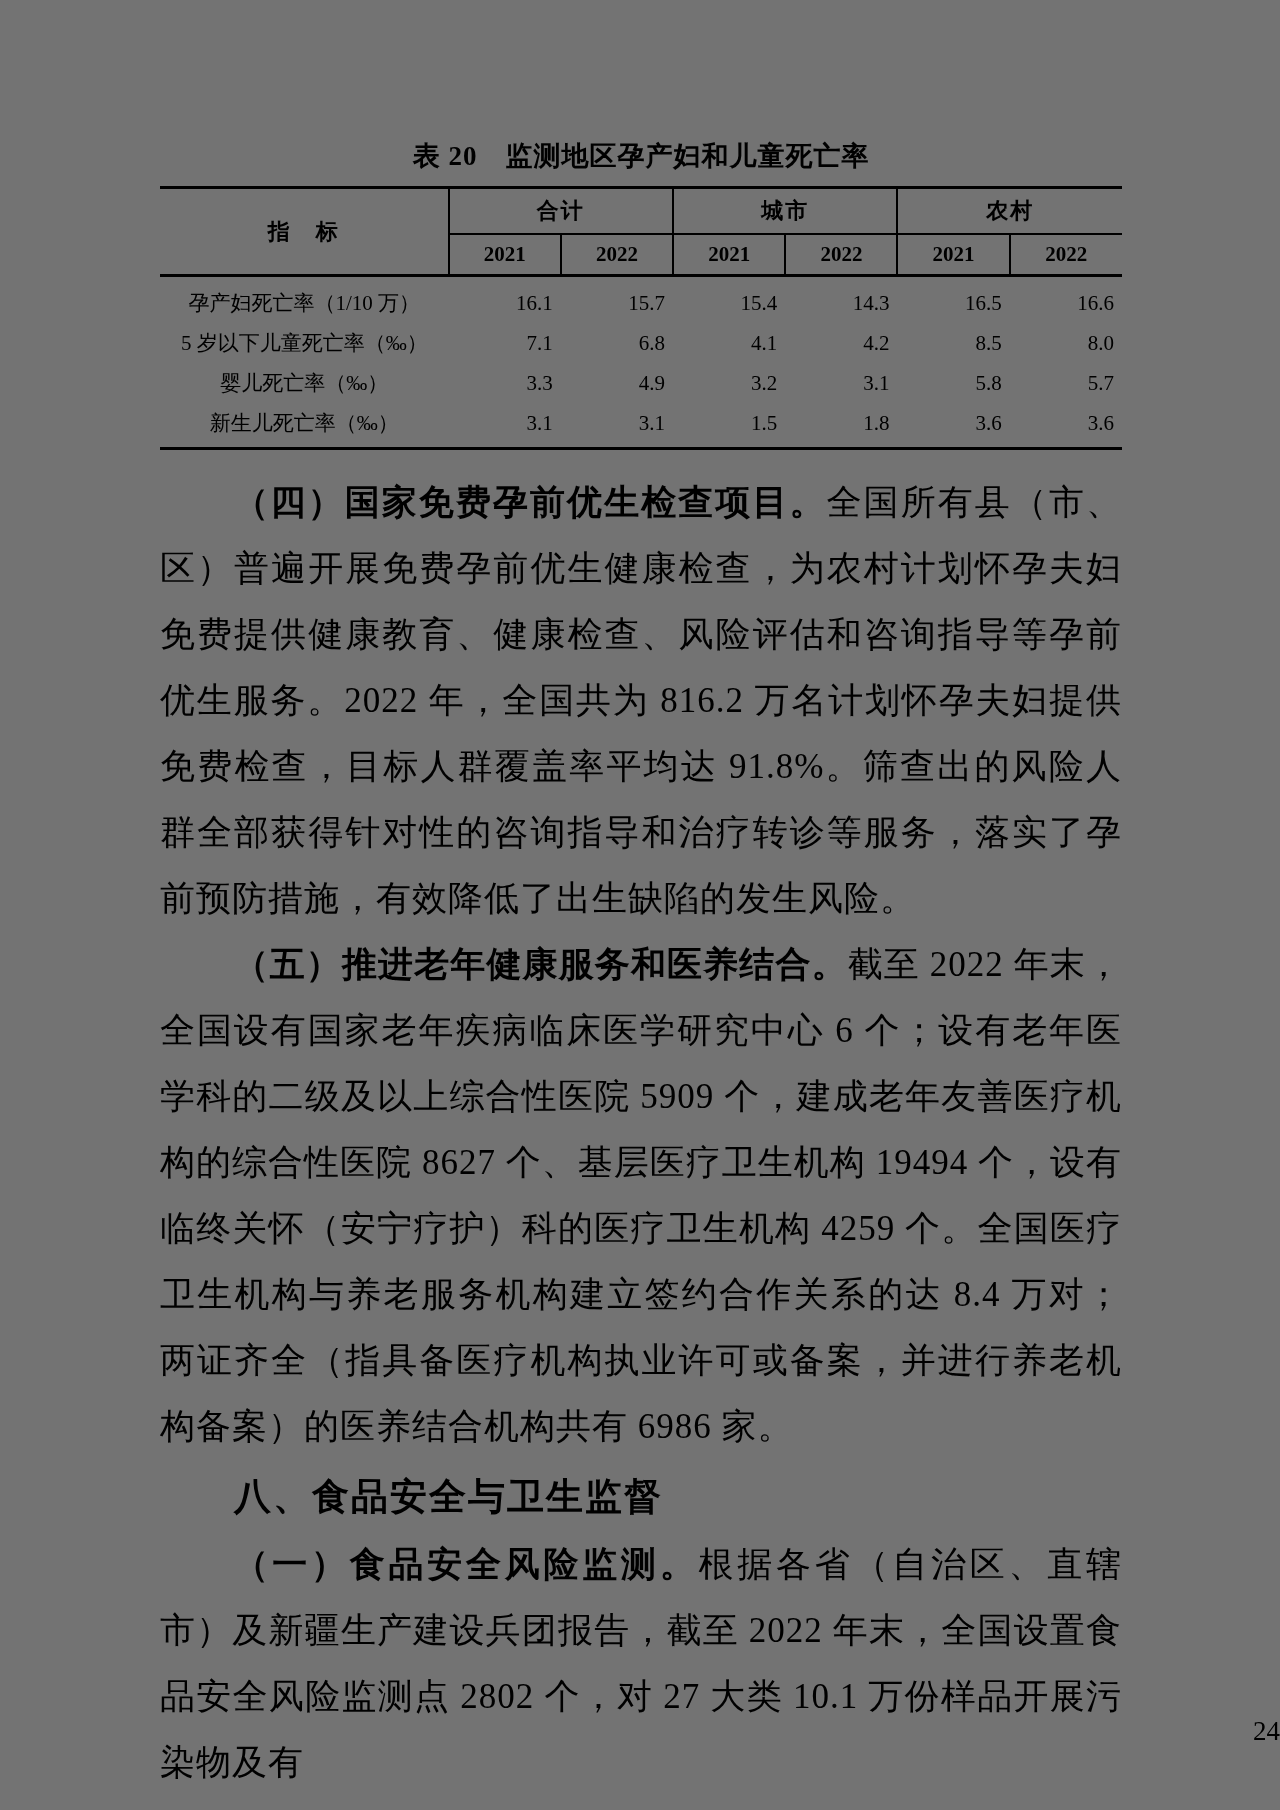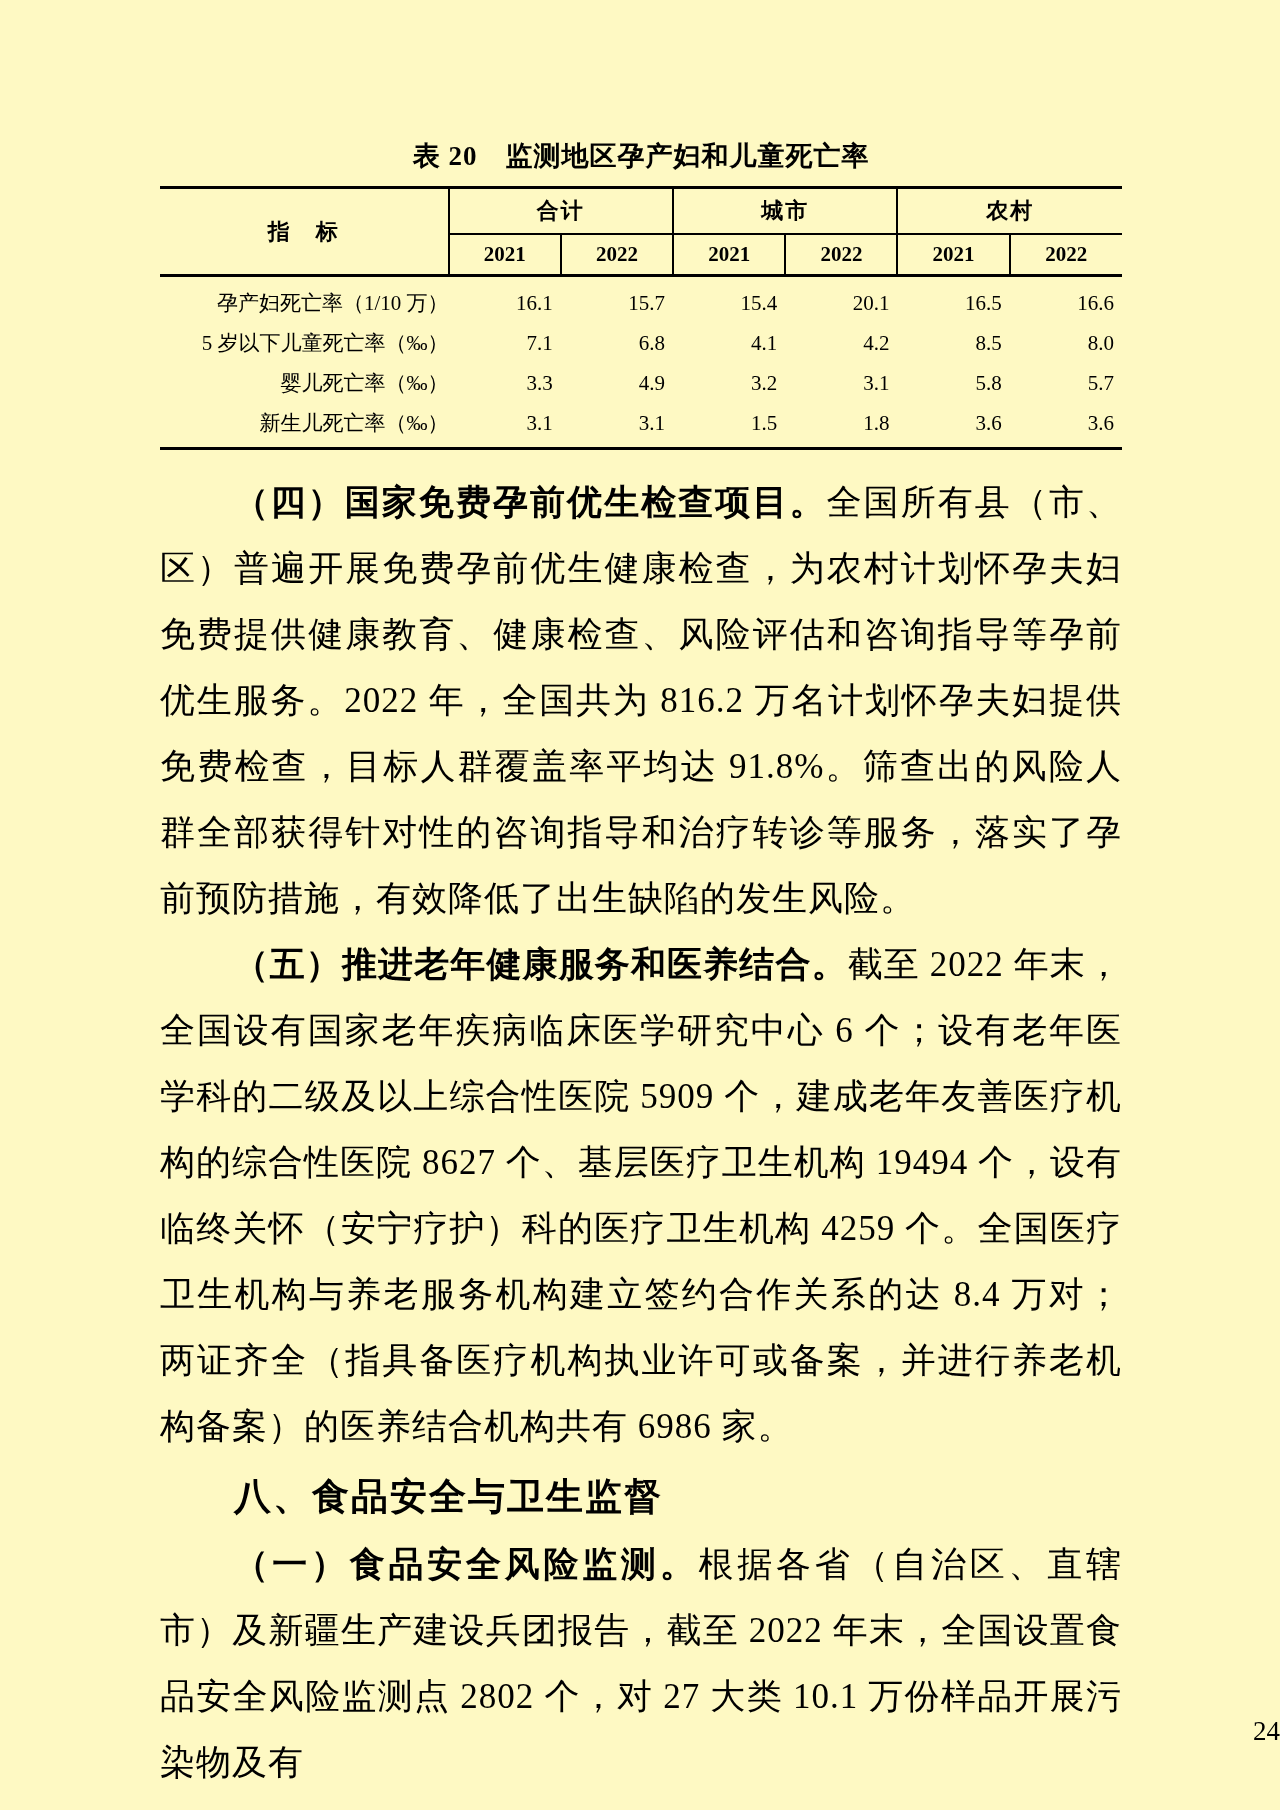--- a/index.html
+++ b/index.html
@@ -1,19 +1,19 @@
 <!DOCTYPE html>
 <html><head>
 <meta charset="utf-8">
 <style>
   html,body { margin:0; padding:0; background:#ffffff; }
   .page {
     position:relative;
     width:1280px; height:1810px;
-    background:#fef9c3; color:#000;
+    background:#737373; color:#000;
     font-family:"Liberation Serif","DejaVu Serif",serif;
     overflow:hidden;
   }
   .content {
     position:absolute; left:160px; top:138px; width:962px;
   }
   .table-title {
     text-align:center; font-weight:bold; font-size:27px;
     letter-spacing:1px; margin:0 0 12px 0;
   }
@@ -23,21 +23,21 @@
     font-size:21px;
   }
   col.c-ind { width:30%; }
   col.c-num { width:11.666%; }
   table.stats thead th { font-weight:bold; text-align:center; padding:7px 4px; }
   th.ind-h { border-right:2px solid #000; font-size:22px; letter-spacing:2px; }
   th.group-h { border-left:2px solid #000; border-bottom:2px solid #000; font-size:22px; letter-spacing:2px; }
   th.year-h { border-left:2px solid #000; }
   table.stats tbody { border-top:3px solid #000; }
   table.stats tbody td { padding:6px 8px 6px 0; text-align:right; white-space:nowrap; }
-  table.stats tbody td.ind { text-align:right; padding-right:0; }
+  table.stats tbody td.ind { text-align:center; padding-right:0; }
   table.stats tbody tr:first-child td { padding-top:12px; }
   table.stats tbody tr:last-child td { padding-bottom:10px; }
 
   .body-text {
     margin:0; font-size:35px; line-height:66px;
     text-align:justify; text-justify:inter-character;
     text-indent:2.1em; letter-spacing:1px;
   }
   .para-first { margin-top:20px; }
   .lead { font-weight:bold; }
@@ -86,21 +86,21 @@
           <th class="year-h">2021</th>
           <th class="year-h">2022</th>
         </tr>
       </thead>
       <tbody>
         <tr>
           <td class="ind">孕产妇死亡率（1/10 万）</td>
           <td>16.1</td>
           <td>15.7</td>
           <td>15.4</td>
-          <td>20.1</td>
+          <td>14.3</td>
           <td>16.5</td>
           <td>16.6</td>
         </tr>
         <tr>
           <td class="ind">5 岁以下儿童死亡率（‰）</td>
           <td>7.1</td>
           <td>6.8</td>
           <td>4.1</td>
           <td>4.2</td>
           <td>8.5</td>

